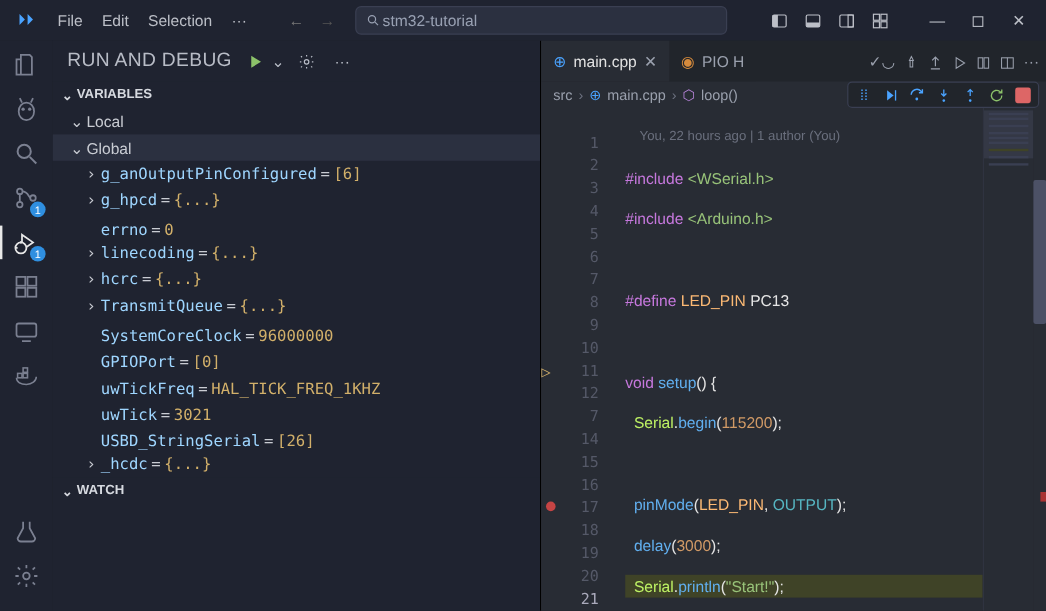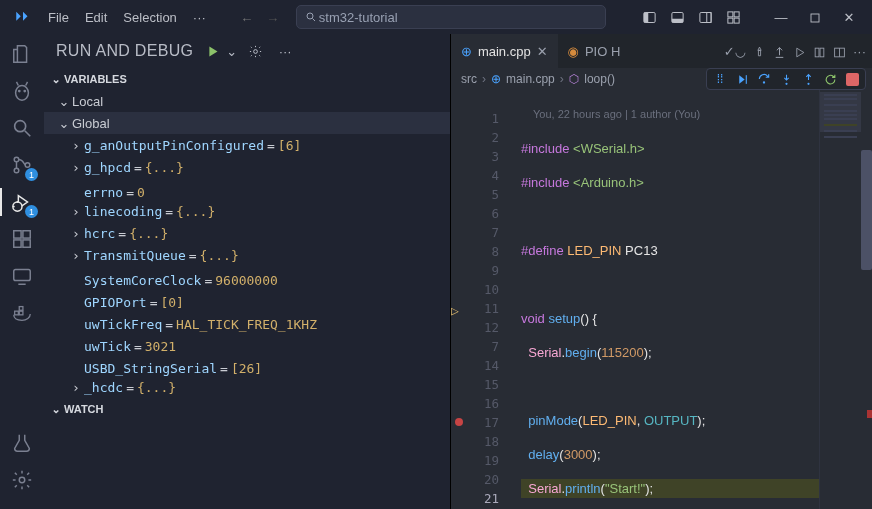--- a/index.html
+++ b/index.html
@@ -72,21 +72,21 @@
   .lens { color:#6a6f7d; font-size:11px; height:19px; line-height:19px; padding-left:12px;}
   .hl-line { background:#3f4327; }
   .minimap { width:42px; background:#282c34; border-left:1px solid #2f3340; position:relative;}
   .minimap .mm { position:absolute; left:4px; right:4px; height:2px; background:#3a3f52;}
   .mm-red { position:absolute; right:0; width:5px; height:8px; background:#a33; }
   .mm-sel { position:absolute; left:0; right:0; height:8px; background:#454a5e; opacity:.4;}
   .scrollbar { width:11px; background:#282c34;}
   .scrollbar .thumb{ margin-top:60px; width:11px; height:120px; background:#4c5166; border-radius:2px;}
 
   
-  .k-purple{color:#c678dd;} .k-green{color:#98c379;} .k-yellow{color:#f9a8d4;text-align:right;}
+  .k-purple{color:#c678dd;} .k-green{color:#98c379;} .k-yellow{color:#bef264;text-align:right;}
   .k-red{color:#fdba74;} .k-blue{color:#61afef;} .k-orange{color:#d19a66;}
   .k-teal{color:#56b6c2;} .k-white{color:#e5e5e5;}
 
   svg { display:inline-block; vertical-align:middle; }
 </style>
 </head>
 <body>
 
 <div class="titlebar">
   <div class="menu-item">

